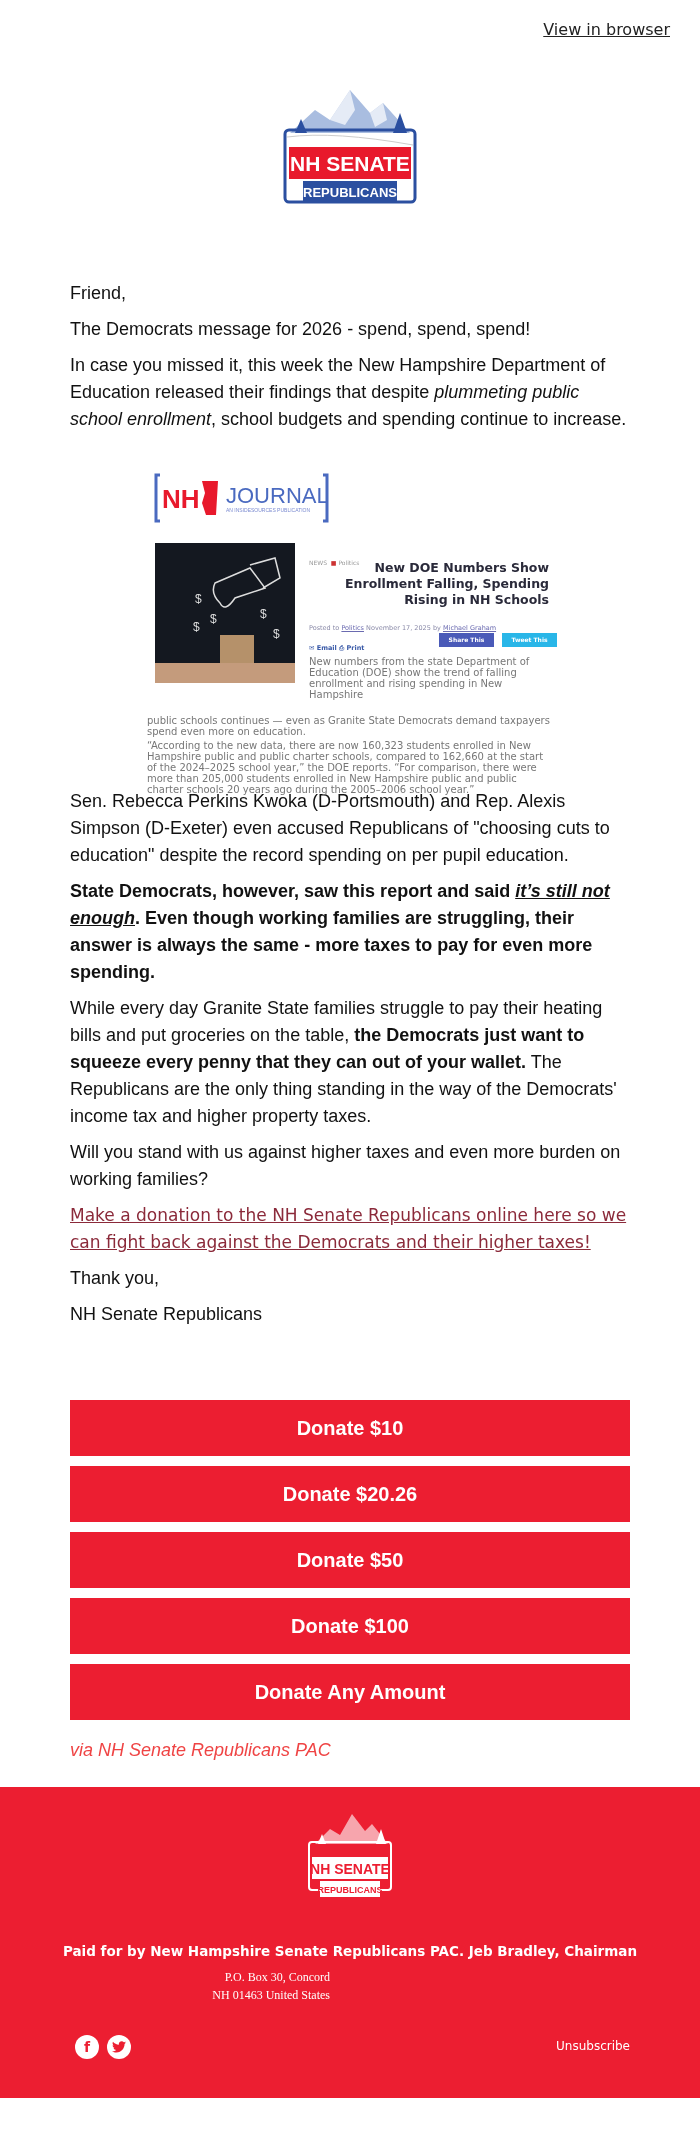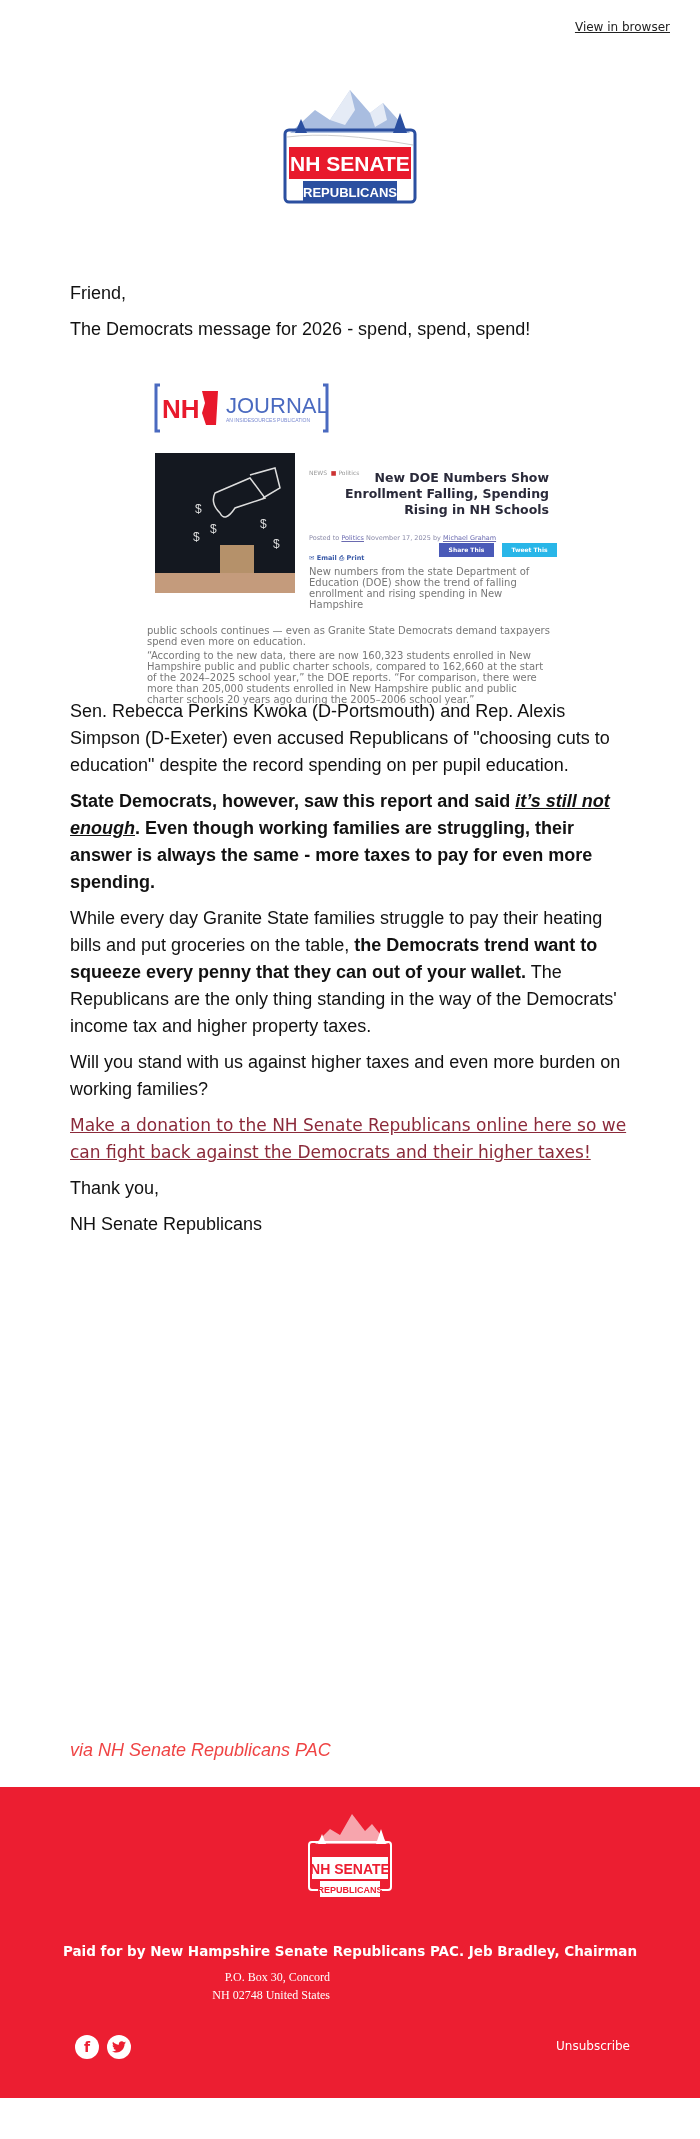--- a/index.html
+++ b/index.html
@@ -1,20 +1,20 @@
 <!DOCTYPE html>
 <html><head>
 <meta charset="utf-8">
 <style>
   * { box-sizing: border-box; margin: 0; padding: 0; }
   html, body { width: 700px; background: #ffffff; }
   body { font-family: "Liberation Sans", sans-serif; color: #111; }
   .page { width: 700px; height: 2139px; position: relative; background: #fff; }
 
-  .view-browser { position: absolute; top: 20px; right: 30px; font-family: "DejaVu Sans", sans-serif; font-size: 12px; color: #222; text-decoration: underline; }
+  .view-browser { position: absolute; top: 20px; right: 30px; font-family: "DejaVu Sans", sans-serif; font-size: 16px; color: #222; text-decoration: underline; }
 
   .logo-wrap { position: absolute; top: 85px; left: 0; width: 700px; display: flex; justify-content: center; }
   .logo { width: 150px; height: 130px; position: relative; }
 
   .content { position: absolute; top: 280px; left: 70px; width: 560px; font-size: 18px; line-height: 27px; color: #111; }
   .content p { margin-bottom: 9px; }
   .content p.spacer { margin-bottom: 0; }
 
   .article-img { margin: 30px 0 22px 72px; width: 420px; height: 303px; position: relative; background: #fff; }
   .nhj-logo { position: absolute; top: 10px; left: 12px; width: 175px; height: 50px; }
@@ -69,20 +69,21 @@
       <rect x="14" y="62" width="122" height="32" fill="#e8192c"></rect>
       <text x="75" y="86" text-anchor="middle" font-family="Liberation Sans, sans-serif" font-weight="bold" font-size="21" fill="#fff">NH SENATE</text>
       <rect x="28" y="96" width="94" height="22" fill="#2b4fa0"></rect>
       <text x="75" y="112" text-anchor="middle" font-family="Liberation Sans, sans-serif" font-weight="bold" font-size="13" fill="#fff">REPUBLICANS</text>
     </svg>
   </div>
 
   <div class="content">
     <p>Friend,</p>
     <p>The Democrats message for 2026 - spend, spend, spend!</p>
+    <p class="spacer"><span>In case you missed it, this week the New Hampshire Department of Education released their findings that despite </span><em>plummeting public school enrollment</em><span>, school budgets and spending continue to increase.</span></p>
 
     <div class="article-img">
       <svg class="nhj-logo" viewBox="0 0 175 50">
         <path d="M6,2 H2 V48 H6" stroke="#4a6ac0" stroke-width="3" fill="none"></path>
         <path d="M169,2 H173 V48 H169" stroke="#4a6ac0" stroke-width="3" fill="none"></path>
         <text x="8" y="35" font-family="Liberation Sans, sans-serif" font-weight="bold" font-size="26" fill="#e8192c">NH</text>
         <path d="M48,8 L64,8 L62,42 L52,42 L48,30 L51,20 Z" fill="#e8192c"></path>
         <text x="72" y="30" font-family="Liberation Sans, sans-serif" font-size="22" fill="#4a6ac0">JOURNAL</text>
         <text x="72" y="39" font-family="Liberation Sans, sans-serif" font-size="5" fill="#7a8ad0">AN INSIDESOURCES PUBLICATION</text>
       </svg>
@@ -111,47 +112,54 @@
       </div>
       <div class="art-body">
         <div class="p1">New numbers from the state Department of Education (DOE) show the trend of falling enrollment and rising spending in New Hampshire</div>
         <div class="p1b">public schools continues — even as Granite State Democrats demand taxpayers spend even more on education.</div>
         <div>“According to the new data, there are now 160,323 students enrolled in New Hampshire public and public charter schools, compared to 162,660 at the start of the 2024–2025 school year,” the DOE reports. “For comparison, there were more than 205,000 students enrolled in New Hampshire public and public charter schools 20 years ago during the 2005–2006 school year.”</div>
       </div>
     </div>
 
     <p>Sen. Rebecca Perkins Kwoka (D-Portsmouth) and Rep. Alexis Simpson (D-Exeter) even accused Republicans of "choosing cuts to education" despite the record spending on per pupil education.</p>
     <p style="font-weight:bold;"><span>State Democrats, however, saw this report and said </span><span class="u-bi">it’s still not enough</span><span>. Even though working families are struggling, their answer is always the same - more taxes to pay for even more spending.</span></p>
-    <p><span>While every day Granite State families struggle to pay their heating bills and put groceries on the table, </span><strong>the Democrats trend want to squeeze every penny that they can out of your wallet.</strong><span> The Republicans are the only thing standing in the way of the Democrats' income tax and higher property taxes.</span></p>
+    <p><span>While every day Granite State families struggle to pay their heating bills and put groceries on the table, </span><strong>the Democrats just want to squeeze every penny that they can out of your wallet.</strong><span> The Republicans are the only thing standing in the way of the Democrats' income tax and higher property taxes.</span></p>
     <p>Will you stand with us against higher taxes and even more burden on working families?</p>
     <p class="link-para"><a>Make a donation to the NH Senate Republicans online here so we can fight back against the Democrats and their higher taxes!</a></p>
     <p>Thank you,</p>
     <p>NH Senate Republicans</p>
   </div>
 
+  <div class="donate-list">
+    <a class="donate-btn">Donate $10</a>
+    <a class="donate-btn">Donate $20.26</a>
+    <a class="donate-btn">Donate $50</a>
+    <a class="donate-btn">Donate $100</a>
+    <a class="donate-btn">Donate Any Amount</a>
+  </div>
 
   <div class="via">via NH Senate Republicans PAC</div>
 
   <div class="footer">
     <div class="flogo-wrap">
       <svg class="flogo" viewBox="0 0 100 95">
         <polygon points="15,35 30,20 40,26 52,5 65,22 72,15 88,35" fill="#f7a5ad"></polygon>
         <polygon points="18,35 22,25 26,35" fill="#fff"></polygon>
         <polygon points="76,35 81,20 86,35" fill="#fff"></polygon>
         <rect x="9" y="33" width="82" height="48" rx="3" fill="none" stroke="#fff" stroke-width="2"></rect>
         <rect x="12" y="48" width="76" height="22" fill="#fff"></rect>
         <text x="50" y="65" text-anchor="middle" font-family="Liberation Sans, sans-serif" font-weight="bold" font-size="14" fill="#ec1e31">NH SENATE</text>
         <rect x="20" y="72" width="60" height="16" fill="#fff"></rect>
         <text x="50" y="84" text-anchor="middle" font-family="Liberation Sans, sans-serif" font-weight="bold" font-size="9" fill="#ec1e31">REPUBLICANS</text>
       </svg>
     </div>
     <div class="paid">Paid for by New Hampshire Senate Republicans PAC. Jeb Bradley, Chairman</div>
     <div class="addr">
       <div>P.O. Box 30, Concord</div>
-      <div>NH 02748 United States</div>
+      <div>NH 01463 United States</div>
     </div>
     <div class="social">
       <div class="soc-ic">f</div>
       <div class="soc-ic">
         <svg width="14" height="12" viewBox="0 0 24 20">
             <path d="M24,2.4c-0.9,0.4-1.8,0.6-2.8,0.8c1-0.6,1.8-1.6,2.2-2.7c-1,0.6-2,1-3.1,1.2C19.4,0.6,18.1,0,16.6,0c-2.7,0-4.9,2.2-4.9,4.9c0,0.4,0,0.8,0.1,1.1C7.7,5.8,4.1,3.9,1.7,0.9C1.2,1.7,1,2.5,1,3.4c0,1.7,0.9,3.2,2.2,4.1C2.4,7.5,1.6,7.2,1,6.9c0,2.4,1.7,4.4,3.9,4.8c-0.4,0.1-0.8,0.2-1.3,0.2c-0.3,0-0.6,0-0.9-0.1c0.6,1.9,2.4,3.4,4.6,3.4c-1.7,1.3-3.8,2.1-6.1,2.1c-0.4,0-0.8,0-1.2-0.1C2.2,18.6,4.8,19.4,7.5,19.4c9.1,0,14-7.5,14-14c0-0.2,0-0.4,0-0.6C22.5,4.1,23.3,3.3,24,2.4z" fill="#ec1e31"></path>
           </svg>
       </div>
     </div>
     <a class="unsub">Unsubscribe</a>

